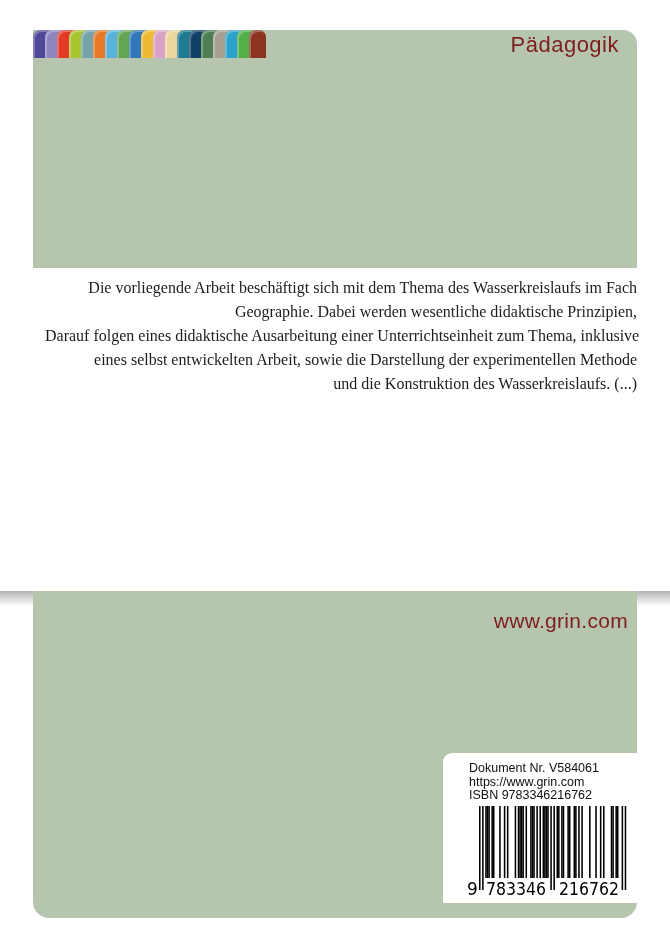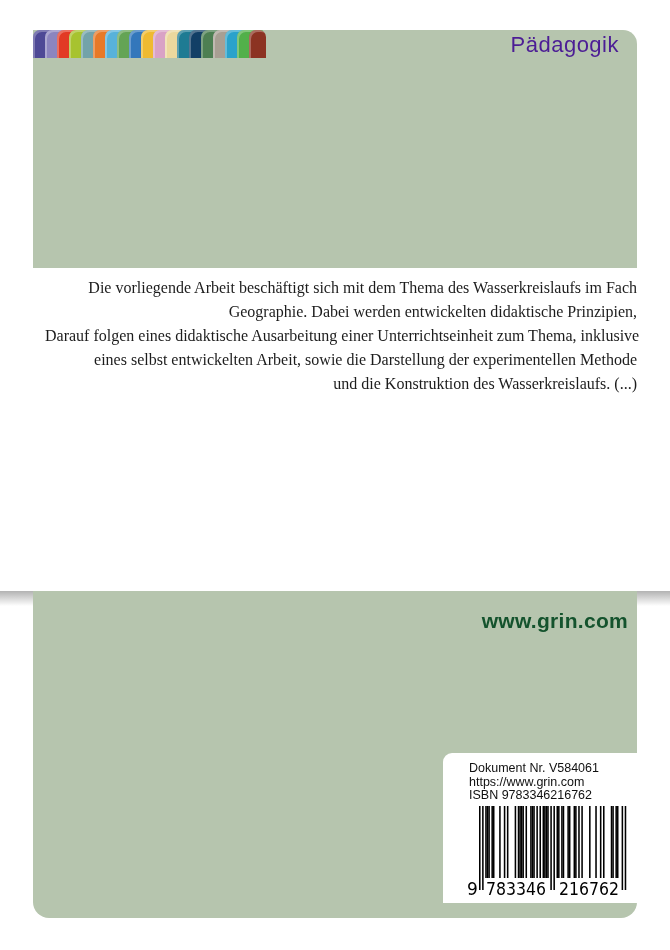--- a/index.html
+++ b/index.html
@@ -11,40 +11,40 @@
              background:#b6c5ae;border-radius:0 14px 0 0;}
 
   
   .tabs{position:absolute;left:0;top:0;height:28px;width:260px;}
   .tab{position:absolute;top:0;width:26px;height:28px;border-radius:7px 0 0 0;
        box-shadow:inset 2px 2px 0 rgba(255,255,255,0.28);}
   .tab.last{width:17px;border-radius:7px 7px 0 0;}
 
   
   .category{position:absolute;top:2px;right:18px;font-size:22px;letter-spacing:0.5px;
-            color:#4c1d95;}
+            color:#7f1d1d;}
 
   
   .abstract{position:absolute;left:45px;top:276px;width:592px;
             font-family:"Liberation Serif",serif;font-size:16px;line-height:24px;
             color:#1c1c1c;text-align:right;}
   .abstract .line{white-space:nowrap;}
 
   
   .sheet-shadow{position:absolute;top:591px;width:33px;height:15px;
                 background:linear-gradient(to bottom,rgba(0,0,0,0.30),rgba(0,0,0,0));}
   .sheet-shadow.left{left:0;}
   .sheet-shadow.right{left:637px;}
 
   
   .panel-bottom{position:absolute;left:33px;top:591px;width:604px;height:327px;
                 background:#b6c5ae;border-radius:0 0 16px 16px;}
 
-  .website{position:absolute;top:18px;right:9px;font-size:21px;font-weight:bold;
-           color:#14532d;letter-spacing:0.3px;}
+  .website{position:absolute;top:18px;right:9px;font-size:21px;font-weight:normal;
+           color:#7f1d1d;letter-spacing:0.3px;}
 
   
   .info-box{position:absolute;left:410px;top:162px;width:194px;height:150px;
             background:#ffffff;border-radius:9px 0 0 0;}
   .info-lines{position:absolute;left:26px;top:9px;font-size:12.5px;font-weight:normal;
               line-height:13.5px;color:#101010;white-space:nowrap;}
   .barcode-svg{position:absolute;left:24px;top:53px;}
   .barcode-svg text{font-family:"DejaVu Sans",sans-serif;font-size:17px;fill:#000;}
 </style>
 </head>
@@ -72,21 +72,21 @@
         <div class="tab" style="left: 180px; z-index: 16; background: rgb(168, 159, 147);"></div>
         <div class="tab" style="left: 192px; z-index: 17; background: rgb(42, 162, 203);"></div>
         <div class="tab" style="left: 204px; z-index: 18; background: rgb(82, 176, 74);"></div>
         <div class="tab last" style="left: 216px; z-index: 19; background: rgb(140, 51, 34);"></div>
       </div>
     <div class="category">Pädagogik</div>
   </div>
 
   <div class="abstract">
       <div class="line">Die vorliegende Arbeit beschäftigt sich mit dem Thema des Wasserkreislaufs im Fach</div>
-      <div class="line">Geographie. Dabei werden entwickelten didaktische Prinzipien,</div>
+      <div class="line">Geographie. Dabei werden wesentliche didaktische Prinzipien,</div>
       <div class="line">Darauf folgen eines didaktische Ausarbeitung einer Unterrichtseinheit zum Thema, inklusive</div>
       <div class="line">eines selbst entwickelten Arbeit, sowie die Darstellung der experimentellen Methode</div>
       <div class="line">und die Konstruktion des Wasserkreislaufs. (...)</div>
     </div>
 
   <div class="sheet-shadow left"></div>
   <div class="sheet-shadow right"></div>
 
   <div class="panel-bottom">
     <div class="website">www.grin.com</div>

